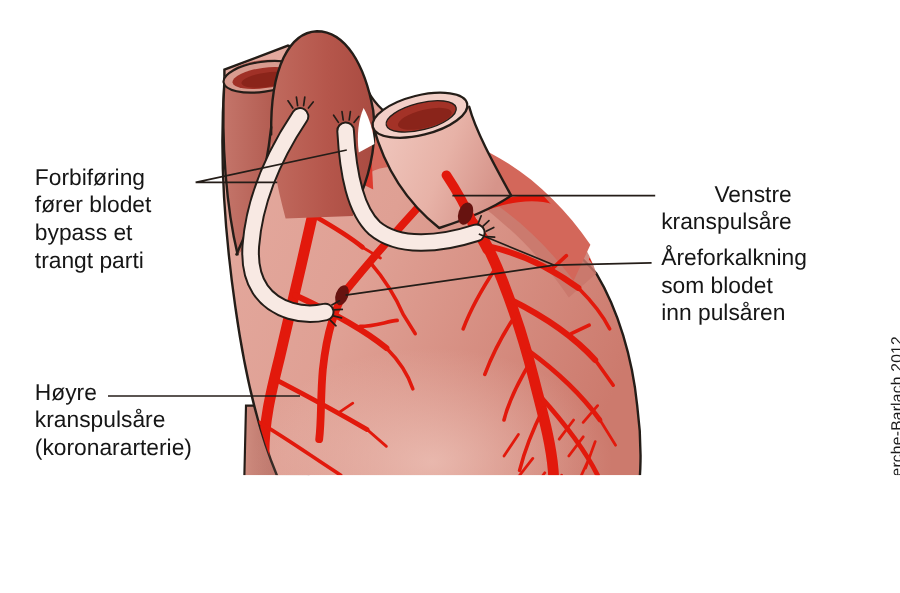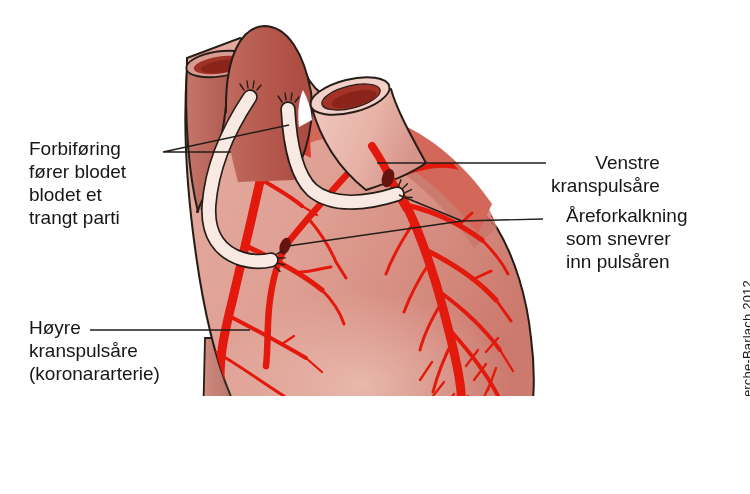--- a/index.html
+++ b/index.html
@@ -2,21 +2,21 @@
 <html style="--outline: #241d18; --artery: #e2190c; --blockage: #671310; --graft: #f8e9e3; --lumen: #a03127; --lumen_dark: #8a241a; --heart_light: #ecc0b6; --heart_dark: #cf7f71; --vessel_brick: #b5574c; --aorta_wall: #eec2b8; --band_red: #d3675a; --band_bright: #dd3b2e;"><head>
 <meta charset="utf-8">
 <style>
   html,body{margin:0;padding:0;background:#fff;}
   .stage{position:relative;width:750px;height:396px;background:#fff;overflow:hidden;
          font-family:"Liberation Sans", sans-serif;}
   .stage svg{position:absolute;left:0;top:0;}
   .label{position:absolute;color:#161616;font-size:19px;line-height:23px;white-space:nowrap;}
   .lbl-bypass{left:29px;top:137px;}
   .lbl-venstre{left:551px;top:151px;text-align:right;}
-  .lbl-arefork{left:566px;top:204px;}
+  .lbl-arefork{left:551px;top:204px;}
   .lbl-hoyre{left:29px;top:316px;}
   .copyright{position:absolute;left:0;top:0;color:#1b1b1b;font-size:13px;white-space:nowrap;
              transform:translate(740px,464px) rotate(-90deg);transform-origin:0 0;letter-spacing:.2px;}
   
   .ln{stroke:var(--outline);stroke-width:1.4;fill:none;}
   .outline{stroke:var(--outline);stroke-width:2;fill:none;stroke-linecap:round;}
   .artery{fill:none;stroke:var(--artery);stroke-linecap:round;stroke-linejoin:round;}
   .a9{stroke-width:9;} .a8{stroke-width:8;} .a6{stroke-width:6.5;} .a5{stroke-width:5;}
   .a4{stroke-width:4;} .a3{stroke-width:3;} .a2{stroke-width:2.3;}
   .graft-o{fill:none;stroke:var(--outline);stroke-width:15.5;stroke-linecap:round;}
@@ -181,32 +181,32 @@
       <path class="ln" d="M 231,152 L 163,152 M 163,152 L 289,125"></path>
       <path class="ln" d="M 377,163 L 546,163"></path>
       <path class="ln" d="M 543,219 L 462,221 L 288,246 M 462,221 L 399,195"></path>
       <path class="ln" d="M 90,330 L 250,330"></path>
     </g>
   </svg>
 
   <div class="label lbl-bypass">
     <div>Forbiføring</div>
     <div>fører blodet</div>
-    <div>blodet et</div>
+    <div>bypass et</div>
     <div>trangt parti</div>
   </div>
 
   <div class="label lbl-venstre">
     <div>Venstre</div>
     <div>kranspulsåre</div>
   </div>
 
   <div class="label lbl-arefork">
     <div>Åreforkalkning</div>
-    <div>som snevrer</div>
+    <div>som blodet</div>
     <div>inn pulsåren</div>
   </div>
 
   <div class="label lbl-hoyre">
     <div>Høyre</div>
     <div>kranspulsåre</div>
     <div>(koronararterie)</div>
   </div>
 
   <div class="copyright">© Birgitte Lerche-Barlach 2012</div>

